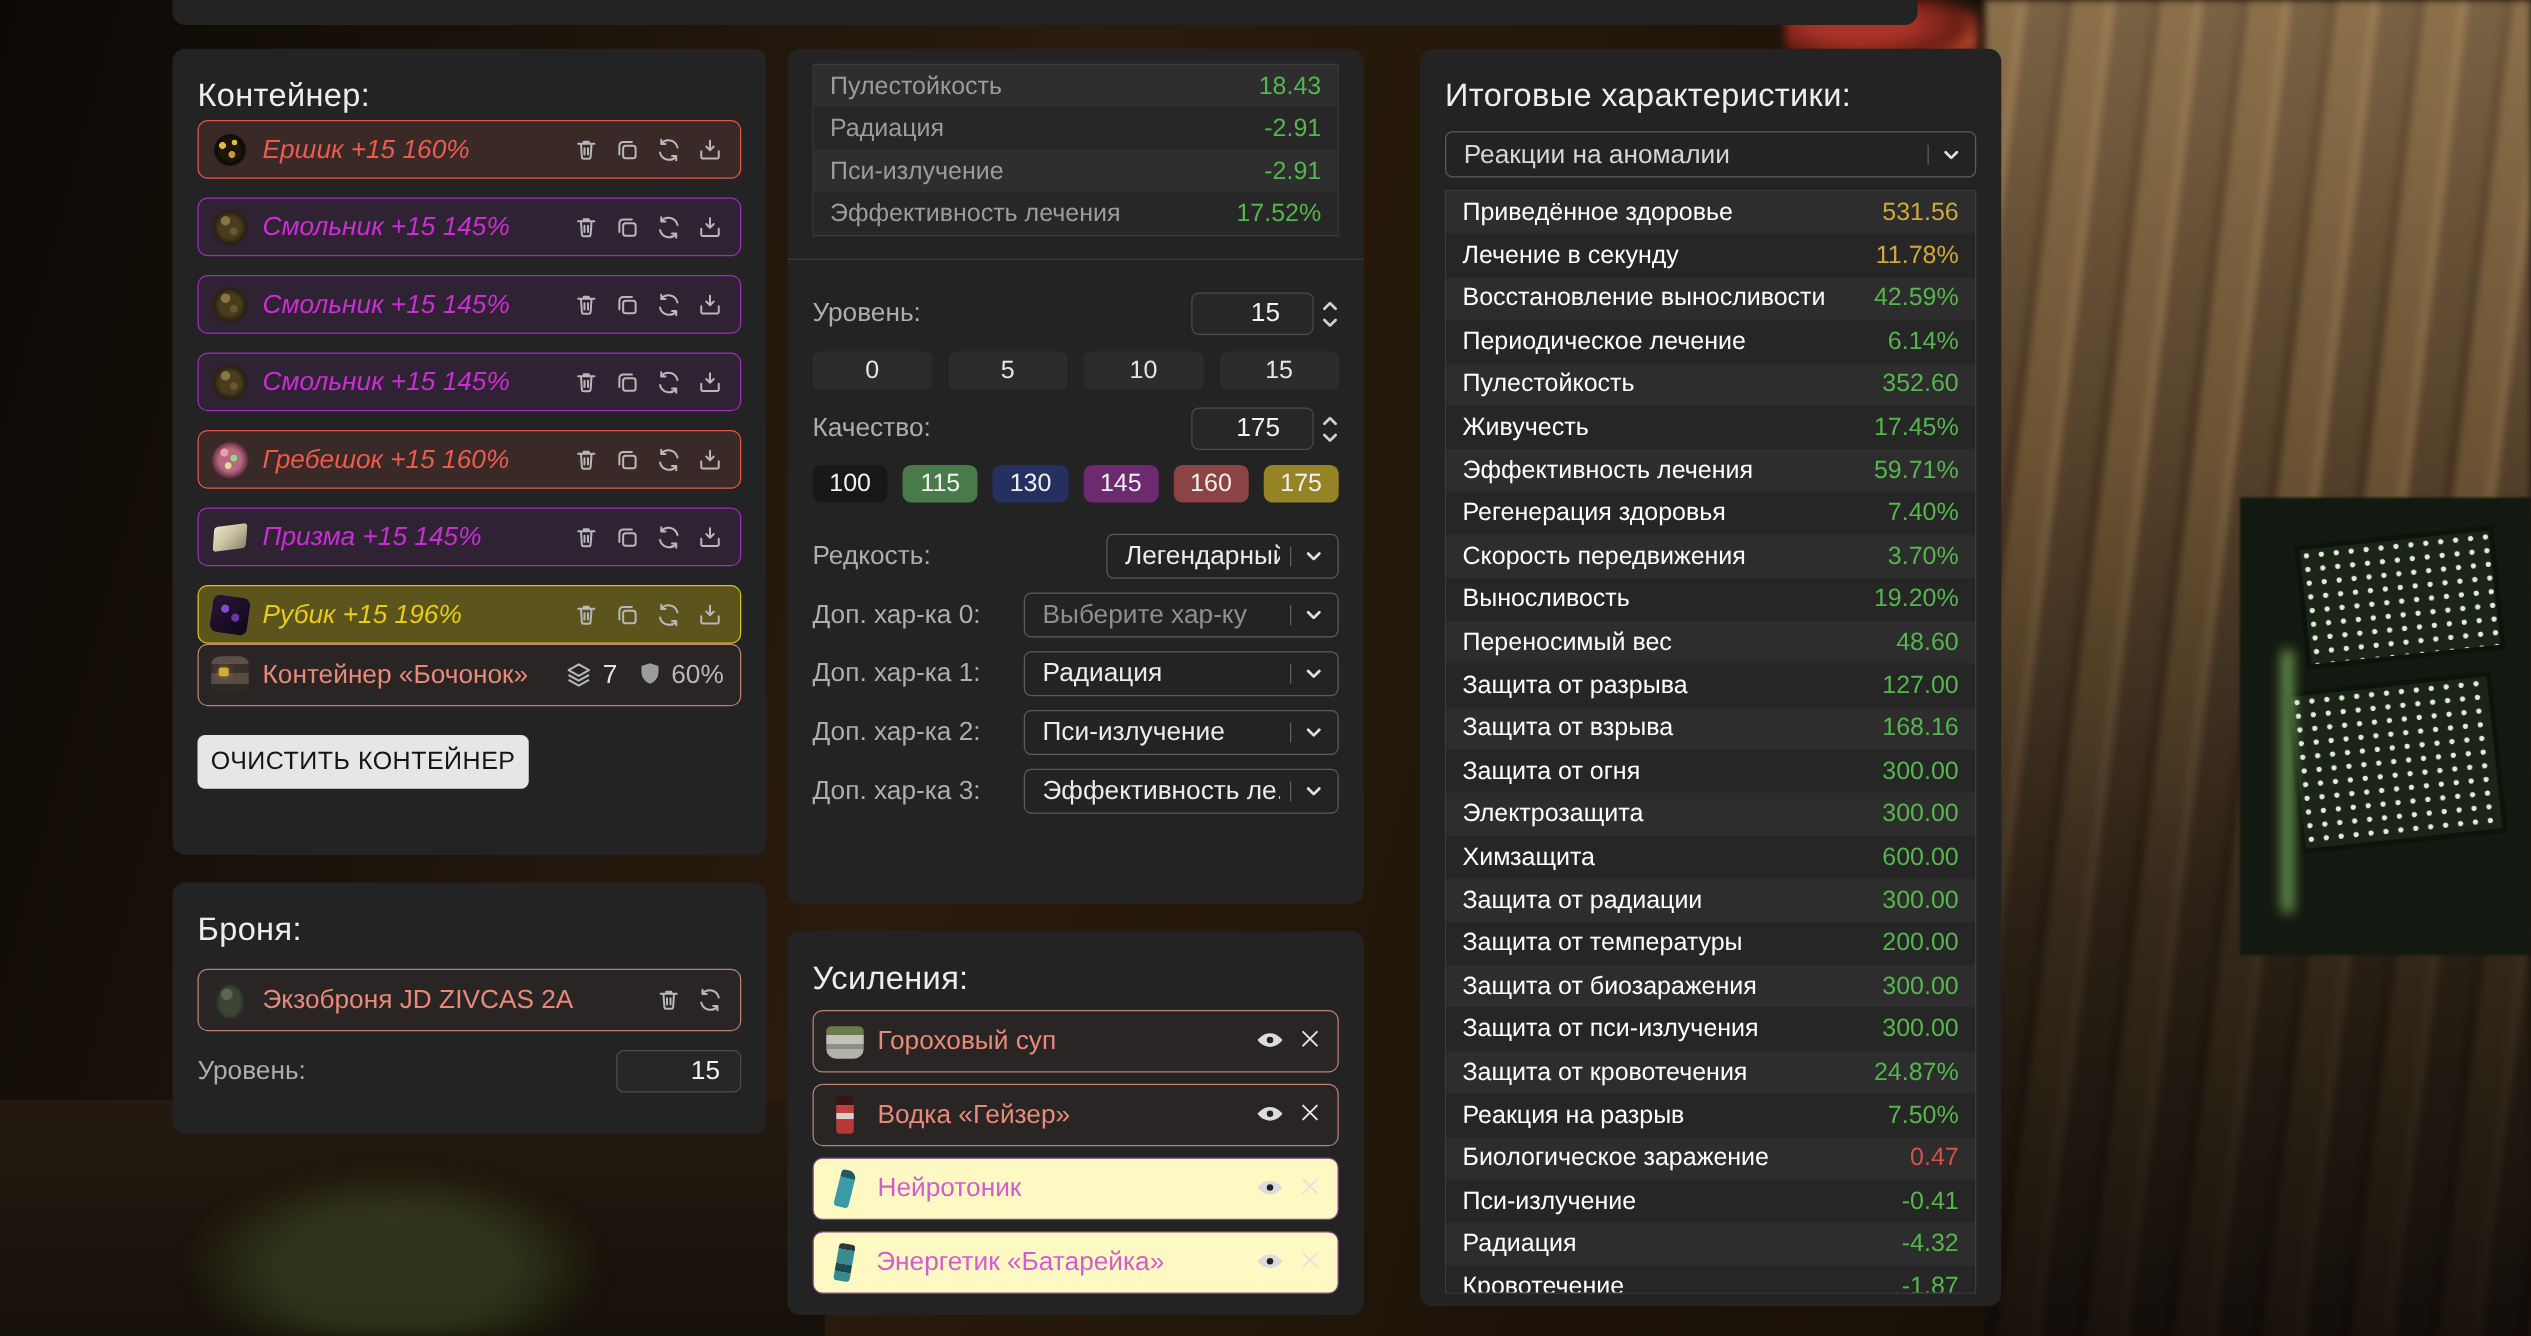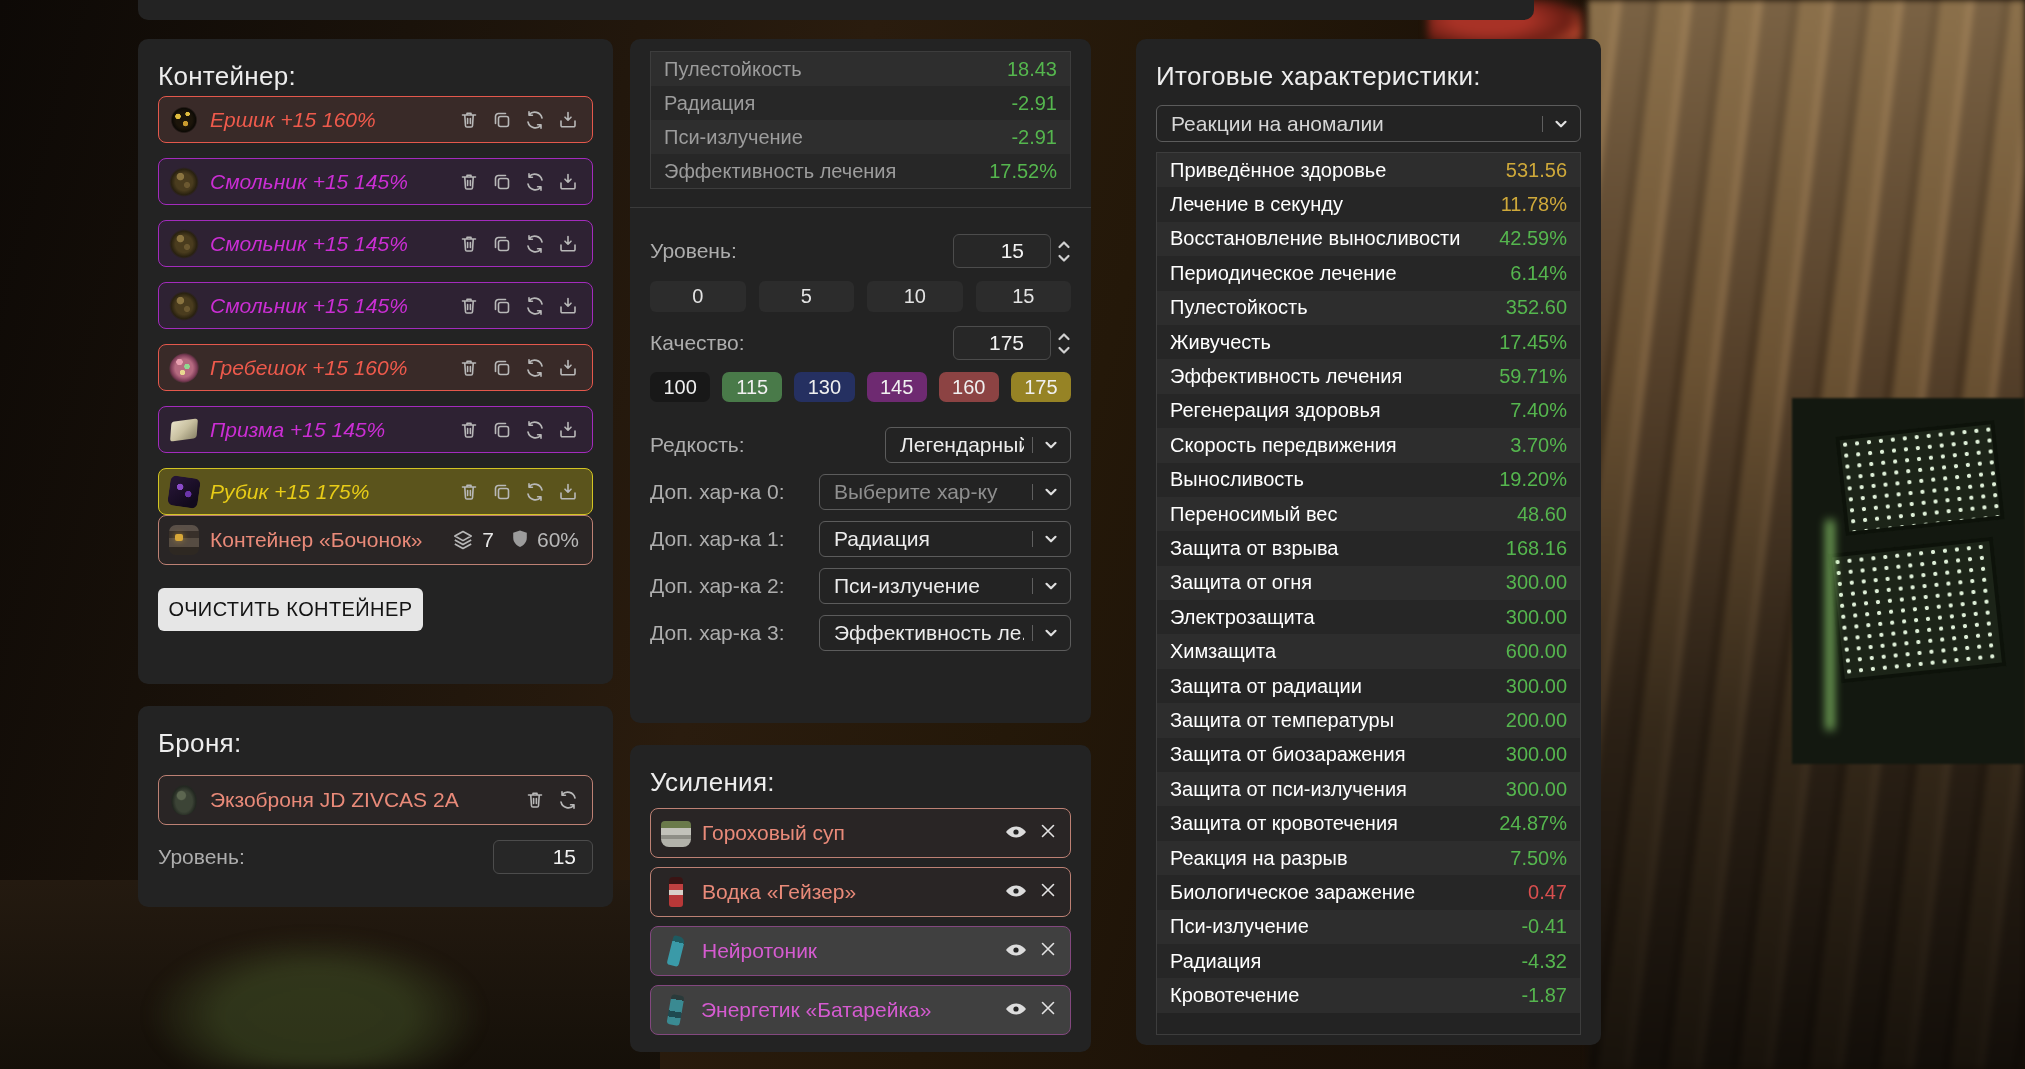--- a/index.html
+++ b/index.html
@@ -38,21 +38,21 @@
   h2.ptitle{margin:0;padding-top:22px;font-size:26px;line-height:30px;font-weight:500;
     color:#ededed;letter-spacing:.3px;}
   
   .item-list{display:flex;flex-direction:column;gap:15px;margin-top:5px;font-style:italic;}
   .item{height:47px;border-radius:8px;border:1px solid;display:flex;align-items:center;
     padding:0 13px 0 10px;gap:11px;box-sizing:border-box;}
   .tier-red{background:#392a28;border-color:#e4584c;color:#ef5a4c;}
   .tier-purple{background:#2e2233;border-color:#a32bbd;color:#cb2ed4;}
   .tier-yellow{background:#5b541c;border-color:#d3c523;color:#e8cc17;}
   .tier-salmon{background:#292525;border-color:#bd8174;color:#e98a79;}
-  .tier-pink{background:#404040;border-color:#83487f;color:#d55bd0;}
+  .tier-pink{background:#fef9c3;border-color:#83487f;color:#d55bd0;}
   .item-label{flex:1;font-size:21px;white-space:nowrap;overflow:hidden;}
   .item-actions{display:flex;align-items:center;gap:11px;}
   .act{display:inline-flex;width:22px;height:22px;}
   .ic{width:22px;height:22px;stroke:#b8b8b8;fill:none;stroke-width:1.6;stroke-linecap:round;stroke-linejoin:round;}
   .ic-eye{width:24px;height:20px;}
   .ic-x{width:18px;height:18px;stroke:#e3e3e3;}
   
   .container-chip{height:50px;}
   .chip-stats{display:flex;align-items:center;gap:7px;}
   .chip-num{font-size:21px;color:#e6e6e6;}
@@ -367,21 +367,21 @@
             </span>
             <span class="act">
               <svg class="ic">
                 <use href="#i-download"></use>
               </svg>
             </span>
           </span>
         </div>
         <div class="item tier-yellow">
           <span class="art-icon ai-rubik"></span>
-          <span class="item-label">Рубик +15 175%</span>
+          <span class="item-label">Рубик +15 196%</span>
           <span class="item-actions">
             <span class="act">
               <svg class="ic">
                 <use href="#i-trash"></use>
               </svg>
             </span>
             <span class="act">
               <svg class="ic">
                 <use href="#i-copy"></use>
               </svg>
@@ -679,20 +679,24 @@
         </div>
         <div class="t-row">
           <span class="t-label">Выносливость</span>
           <span class="v-green">19.20%</span>
         </div>
         <div class="t-row">
           <span class="t-label">Переносимый вес</span>
           <span class="v-green">48.60</span>
         </div>
         <div class="t-row">
+          <span class="t-label">Защита от разрыва</span>
+          <span class="v-green">127.00</span>
+        </div>
+        <div class="t-row">
           <span class="t-label">Защита от взрыва</span>
           <span class="v-green">168.16</span>
         </div>
         <div class="t-row">
           <span class="t-label">Защита от огня</span>
           <span class="v-green">300.00</span>
         </div>
         <div class="t-row">
           <span class="t-label">Электрозащита</span>
           <span class="v-green">300.00</span>

